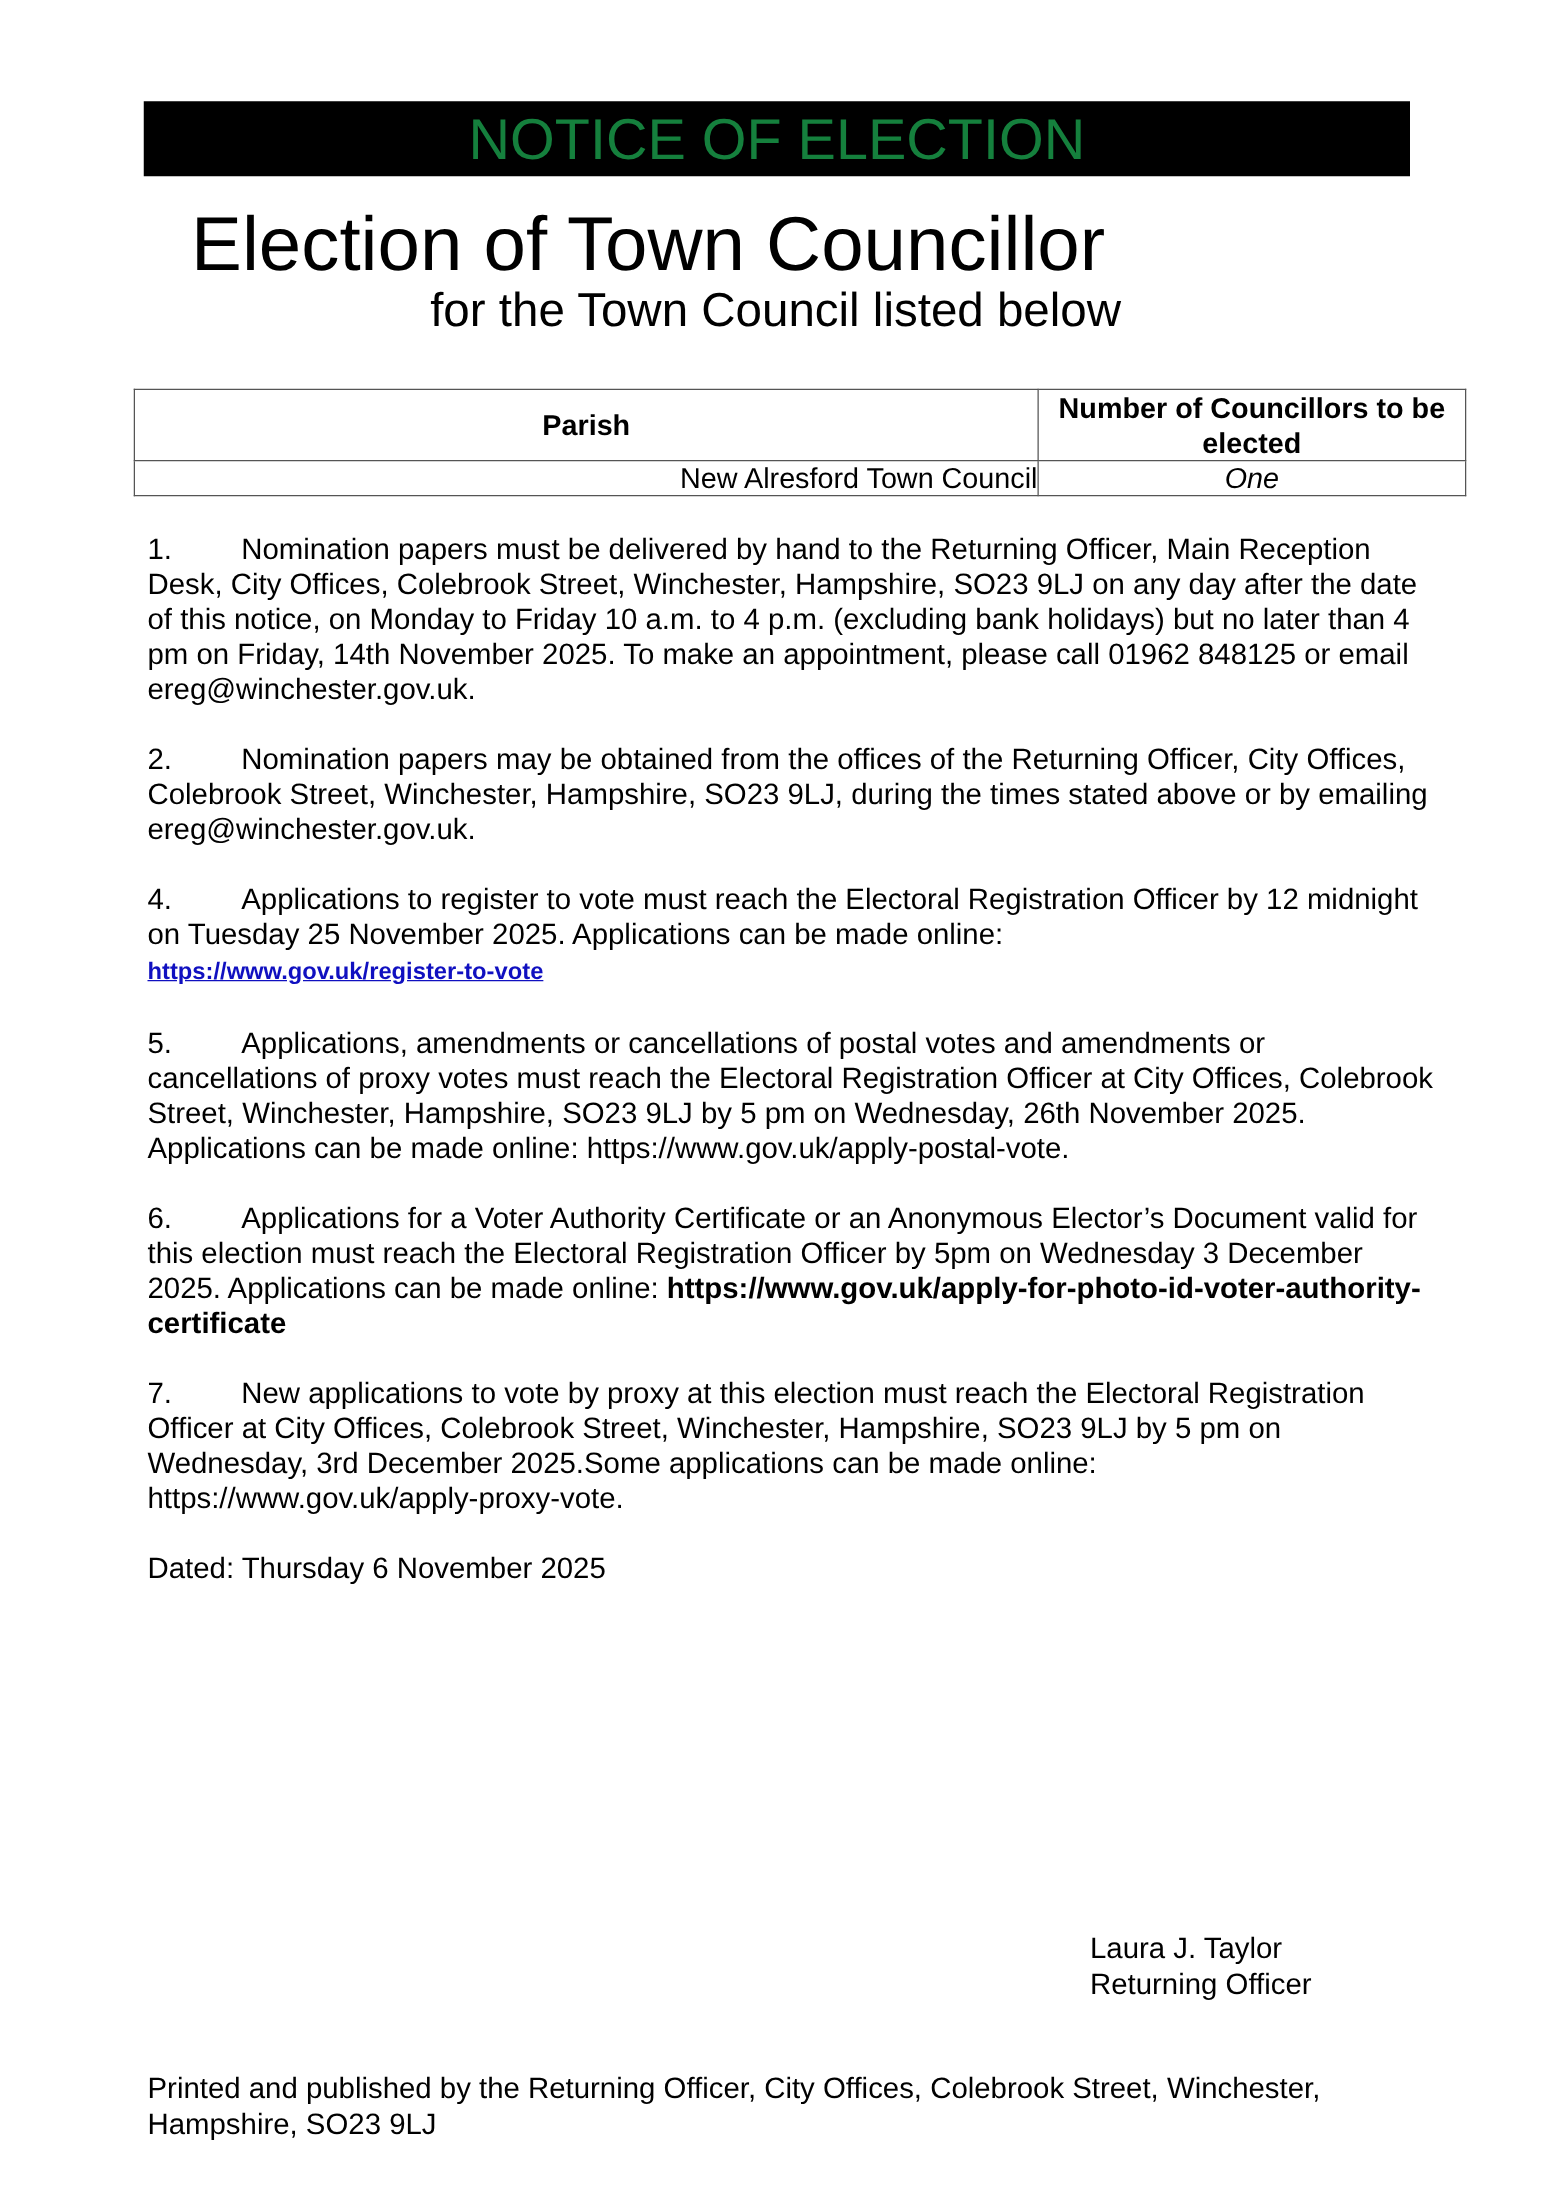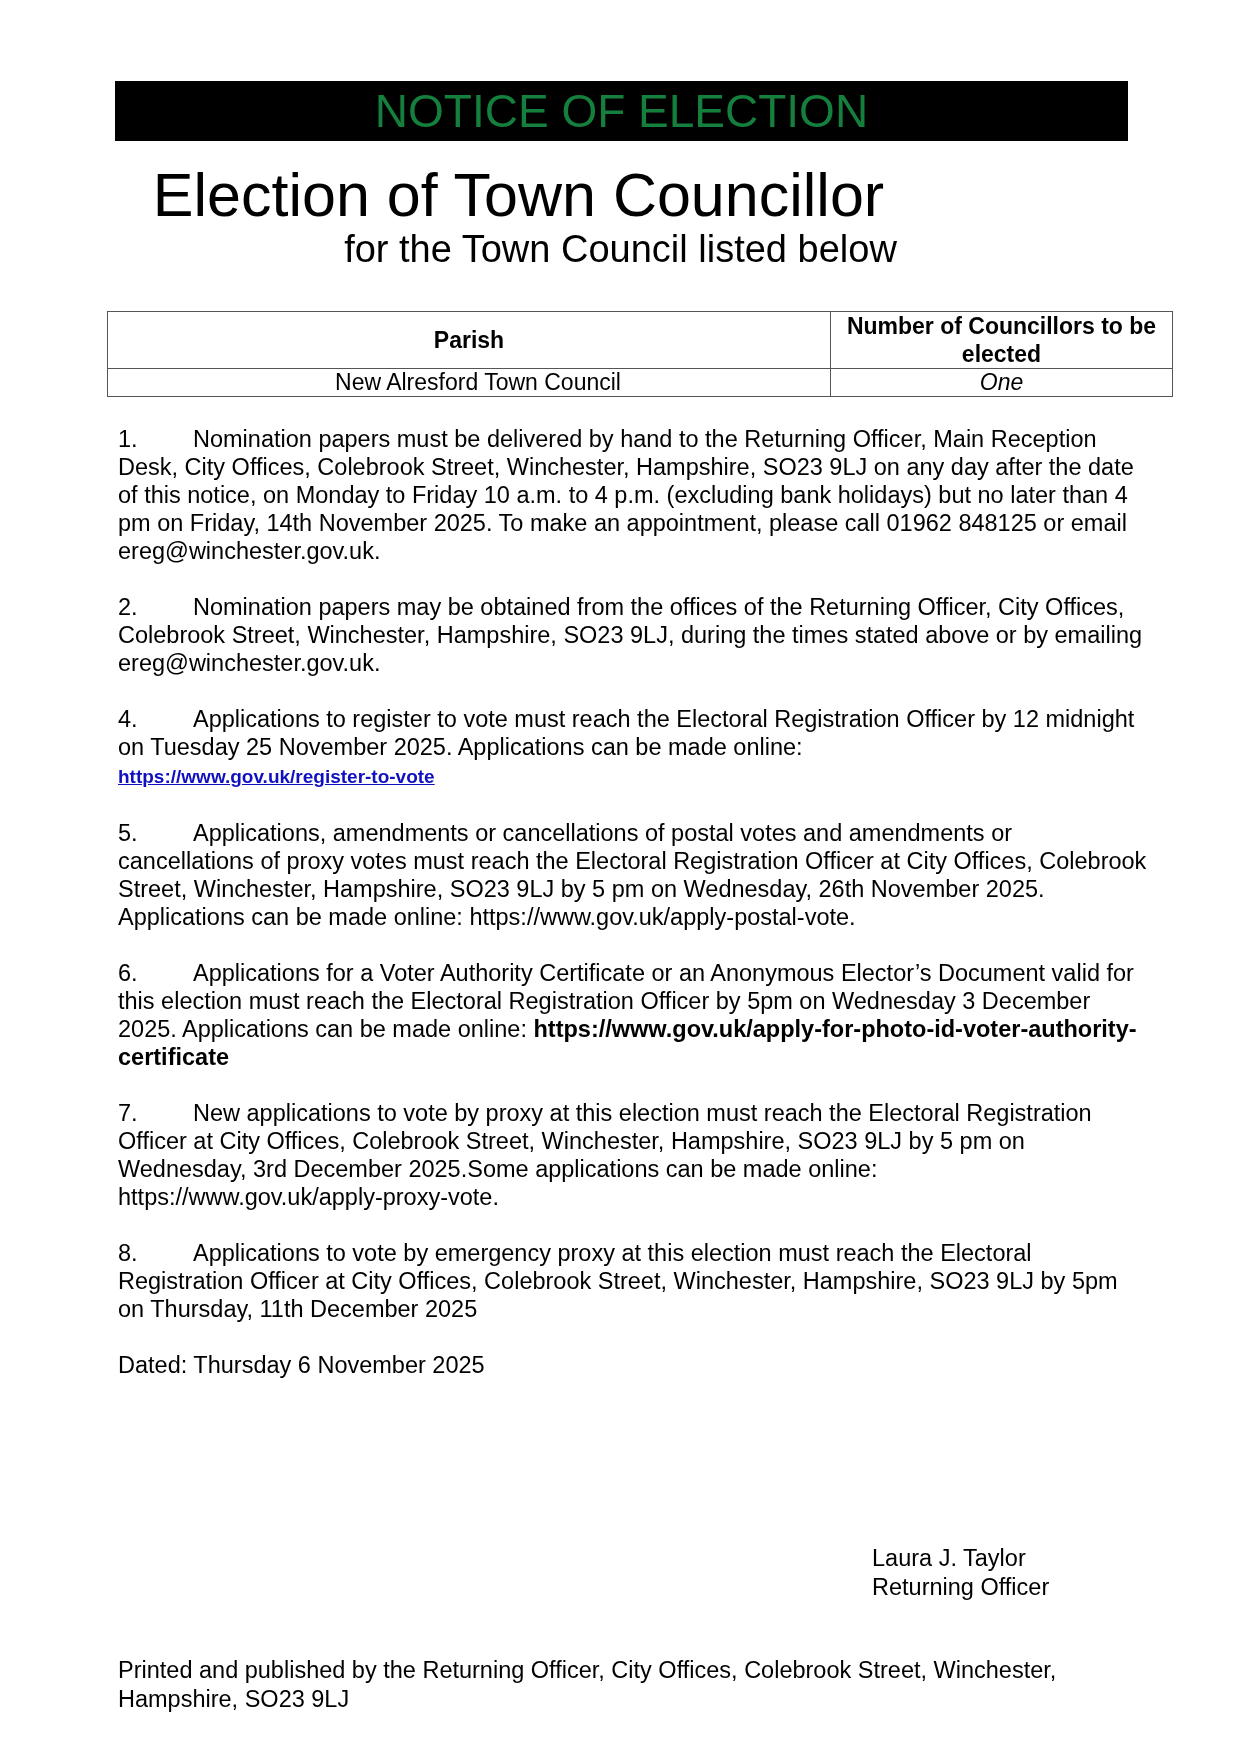--- a/index.html
+++ b/index.html
@@ -23,21 +23,21 @@
   table.parish {
     position: absolute; left: 107px; top: 311px; width: 1066px;
     border-collapse: collapse; font-size: 23px;
   }
   table.parish th, table.parish td {
     border: 1.5px solid #555; padding: 0;
   }
   table.parish th { font-weight: bold; line-height: 28px; height: 56px; }
   table.parish th.col1 { width: 722px; }
   table.parish td { line-height: 27px; height: 27px; }
-  table.parish td.name { text-align: center; padding-left: 18px; }
+  table.parish td.name { text-align: right; padding-left: 18px; }
   table.parish td.num { text-align: center; font-style: italic; }
   .content {
     position: absolute; left: 118px; top: 425px; width: 1030px;
     font-size: 23.5px; line-height: 28px;
   }
   .para { margin: 0 0 28px 0; }
   .para .num { display: inline-block; width: 75px; }
   .link { color: #1010c0; font-weight: bold; text-decoration: underline; font-size: 19px; }
   .bold-url { font-weight: bold; }
   .dated { margin: 0; }
@@ -79,21 +79,20 @@
 
 
   <p class="para"><span class="num">4.</span><span>Applications to register to vote must reach the Electoral Registration Officer by 12 midnight on Tuesday 25 November 2025. Applications can be made online:</span><br><a class="link">https://www.gov.uk/register-to-vote</a></p>
 
   <p class="para"><span class="num">5.</span><span>Applications, amendments or cancellations of postal votes and amendments or cancellations of proxy votes must reach the Electoral Registration Officer at City Offices, Colebrook Street, Winchester, Hampshire, SO23 9LJ by 5 pm on Wednesday, 26th November 2025. Applications can be made online: https://www.gov.uk/apply-postal-vote.</span></p>
 
   <p class="para"><span class="num">6.</span><span>Applications for a Voter Authority Certificate or an Anonymous Elector’s Document valid for this election must reach the Electoral Registration Officer by 5pm on Wednesday 3 December 2025. Applications can be made online: </span><span class="bold-url">https://www.gov.uk/apply-for-photo-id-voter-authority-certificate</span></p>
 
   <p class="para"><span class="num">7.</span><span>New applications to vote by proxy at this election must reach the Electoral Registration Officer at City Offices, Colebrook Street, Winchester, Hampshire, SO23 9LJ by 5 pm on Wednesday, 3rd December 2025.Some applications can be made online: https://www.gov.uk/apply-proxy-vote.</span></p>
 
-  <p class="para"><span class="num">8.</span><span>Applications to vote by emergency proxy at this election must reach the Electoral Registration Officer at City Offices, Colebrook Street, Winchester, Hampshire, SO23 9LJ by 5pm on Thursday, 11th December 2025</span></p>
 
   <p class="dated">Dated: Thursday 6 November 2025</p>
 </div>
 
 <div class="signature">
   <div>Laura J. Taylor</div>
   <div>Returning Officer</div>
 </div>
 
 <div class="footer">Printed and published by the Returning Officer, City Offices, Colebrook Street, Winchester, Hampshire, SO23 9LJ</div>

